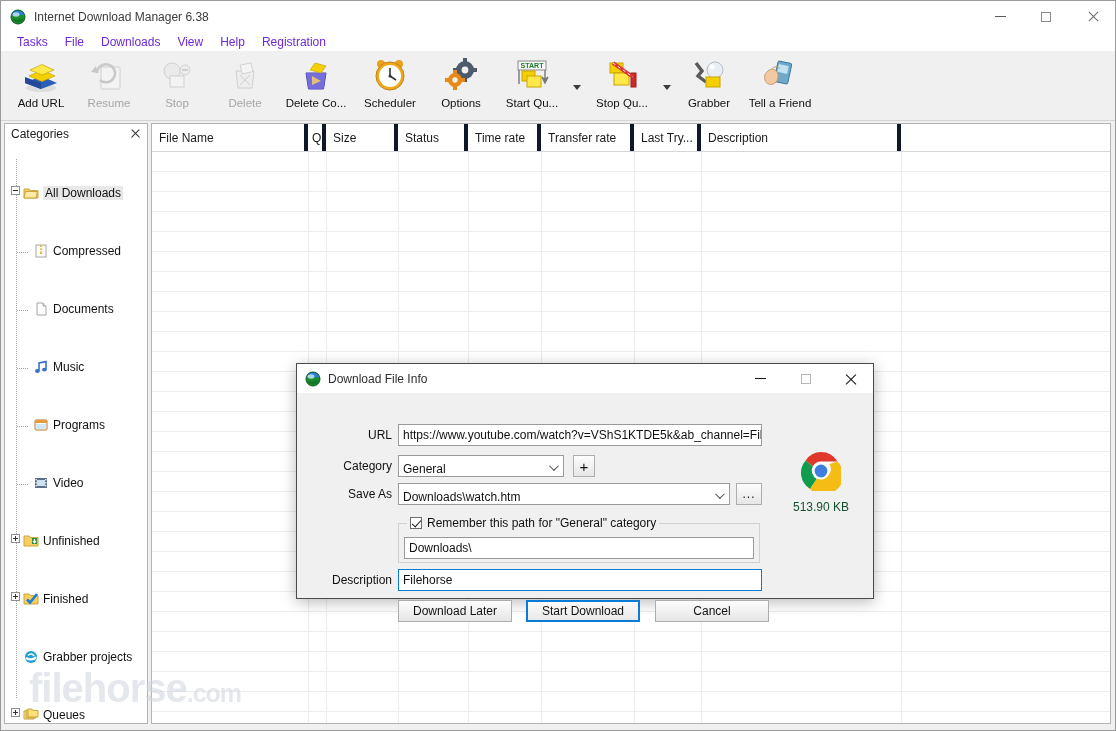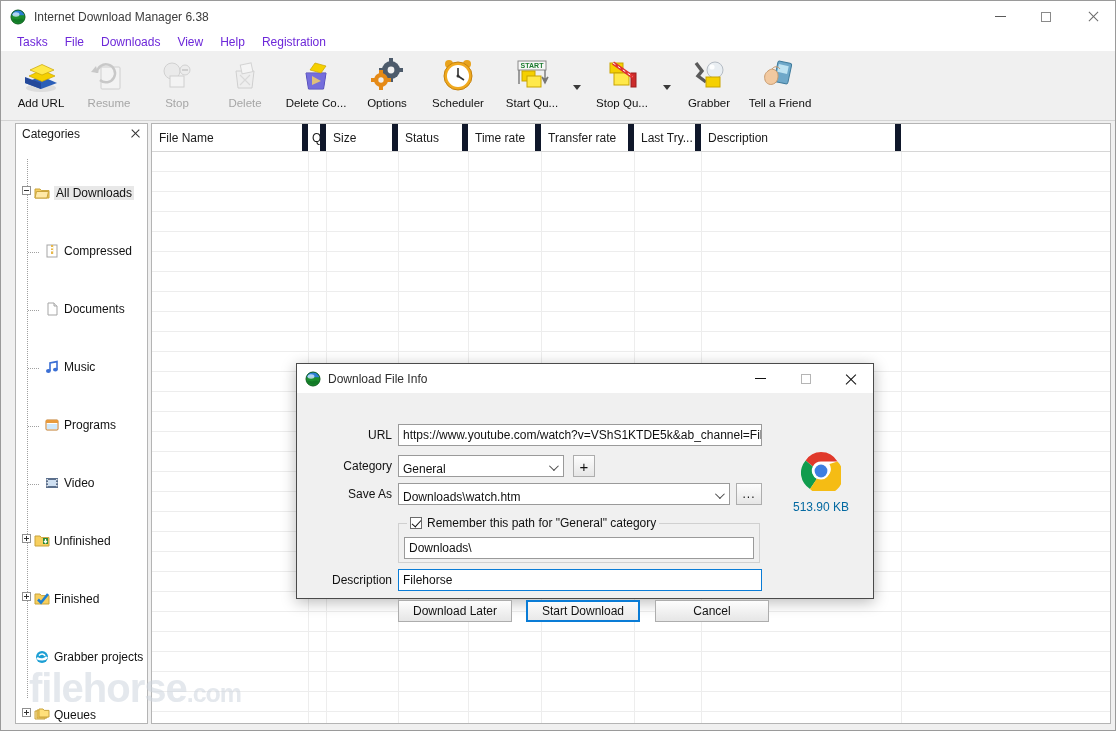--- a/index.html
+++ b/index.html
@@ -92,21 +92,21 @@
 
   
   .body {
     flex:1 1 auto; display:flex; min-height:0;
     background:#f0f0f0; position:relative;
   }
 
   
   .sidebar {
     width:150px; flex:0 0 150px;
-    padding:2px 3px 6px 14px;
+    padding:2px 3px 6px 3px;
     display:flex; flex-direction:column; min-height:0;
   }
   .cats-panel {
     flex:1 1 auto; background:#ffffff;
     border:1px solid #b4b4b4;
     display:flex; flex-direction:column; min-height:0;
   }
   .cats-head {
     display:flex; align-items:center;
     height:19px; padding:0 4px 0 6px;
@@ -166,21 +166,21 @@
     position:relative; overflow:hidden;
   }
   .lhead {
     height:28px; flex:0 0 auto;
     display:flex; background:#fff;
     border-bottom:1px solid #d6d6d6;
   }
   .lhead .hc {
     display:flex; align-items:center;
     padding-left:7px; font-size:12px; color:#1a1a1a;
-    border-right:6px solid #0f172a;
+    border-right:4px solid #0f172a;
     white-space:nowrap; overflow:hidden; cursor:default;
   }
   .lbody { flex:1 1 auto; position:relative; overflow:hidden; }
   .rowlines {
     position:absolute; inset:0;
     background:repeating-linear-gradient(to bottom,
       transparent 0 19px, #ededed 19px 20px);
   }
   .collines { position:absolute; inset:0; }
   .collines i {
@@ -283,21 +283,21 @@
     content:""; position:absolute; left:3px; top:0px;
     width:4px; height:8px;
     border-right:1.6px solid #111; border-bottom:1.6px solid #111;
     transform:rotate(42deg);
   }
   .sizebox {
     position:absolute; display:flex; flex-direction:column;
     align-items:center;
   }
   .sizebox .sz {
-    font-size:12px; color:#0369a1; margin-top:9px; white-space:nowrap;
+    font-size:12px; color:#14532d; margin-top:9px; white-space:nowrap;
   }
 </style>
 </head>
 <body>
 
 <div class="app">
 
   <div class="titlebar">
     <svg class="title-icon" viewBox="0 0 16 16">
       <circle cx="8" cy="8" r="7" fill="#1b8f2e"></circle>
@@ -382,20 +382,34 @@
     <div class="tb-btn wide">
       <span class="ico">
         <svg viewBox="0 0 42 38" width="42" height="38">
           <path d="M11 16h20l-2.5 16h-15z" fill="#6a63d8" stroke="#4840b0"></path>
           <path d="M11 16h20l-2.5 16h-15z" fill="#7d76e0" opacity=".6"></path>
           <path d="M17 19l9 5-9 4z" fill="#e0c07a"></path>
           <path d="M20 6l11 3-5 7-11-3z" fill="#f5d000" stroke="#c9a400" stroke-width=".7"></path>
         </svg>
       </span>
       <span class="lbl">Delete Co...</span>
+    </div>
+
+    <div class="tb-btn wide">
+      <span class="ico">
+        <svg viewBox="0 0 42 38" width="42" height="38">
+          <circle cx="12" cy="7" r="4" fill="#e8a21c"></circle>
+            <circle cx="30" cy="7" r="4" fill="#e8a21c"></circle>
+          <circle cx="21" cy="19" r="14" fill="#f0a91e" stroke="#c4820f"></circle>
+          <circle cx="21" cy="19" r="11" fill="#fff"></circle>
+          <path d="M21 19V11M21 19l6 4" stroke="#333" stroke-width="1.6" fill="none"></path>
+          <circle cx="21" cy="19" r="1.5" fill="#333"></circle>
+        </svg>
+      </span>
+      <span class="lbl">Scheduler</span>
     </div>
 
     <div class="tb-btn">
       <span class="ico">
         <svg viewBox="0 0 42 38" width="42" height="38">
           <g fill="#4d5b6b">
             <circle cx="25" cy="13" r="9"></circle>
             <g>
               <rect x="23" y="1" width="4" height="5"></rect>
                 <rect x="23" y="20" width="4" height="5"></rect>
@@ -408,34 +422,20 @@
             <circle cx="15" cy="23" r="7"></circle>
             <rect x="13" y="13" width="4" height="4"></rect>
               <rect x="13" y="29" width="4" height="4"></rect>
             <rect x="5" y="21" width="4" height="4"></rect>
               <rect x="21" y="21" width="4" height="4"></rect>
           </g>
           <circle cx="15" cy="23" r="2.7" fill="#f0f0f0"></circle>
         </svg>
       </span>
       <span class="lbl">Options</span>
-    </div>
-
-    <div class="tb-btn wide">
-      <span class="ico">
-        <svg viewBox="0 0 42 38" width="42" height="38">
-          <circle cx="12" cy="7" r="4" fill="#e8a21c"></circle>
-            <circle cx="30" cy="7" r="4" fill="#e8a21c"></circle>
-          <circle cx="21" cy="19" r="14" fill="#f0a91e" stroke="#c4820f"></circle>
-          <circle cx="21" cy="19" r="11" fill="#fff"></circle>
-          <path d="M21 19V11M21 19l6 4" stroke="#333" stroke-width="1.6" fill="none"></path>
-          <circle cx="21" cy="19" r="1.5" fill="#333"></circle>
-        </svg>
-      </span>
-      <span class="lbl">Scheduler</span>
     </div>
 
     <div class="tb-btn wide">
       <span class="ico">
         <svg viewBox="0 0 42 38" width="42" height="38">
           <rect x="7" y="4" width="28" height="9" fill="#f7f7f7" stroke="#8a8a8a"></rect>
           <text x="21" y="11" font-size="7" font-family="Liberation Sans" fill="#1b7a2e" text-anchor="middle" font-weight="bold">START</text>
           <path d="M8 13v14M34 13v10l-3-3 3 6 3-6-3 3" stroke="#777" stroke-width="1.4" fill="#777"></path>
           <rect x="11" y="14" width="13" height="10" fill="#f5d000" stroke="#c9a400"></rect>
           <rect x="16" y="19" width="14" height="11" fill="#ffe94a" stroke="#c9a400"></rect>

